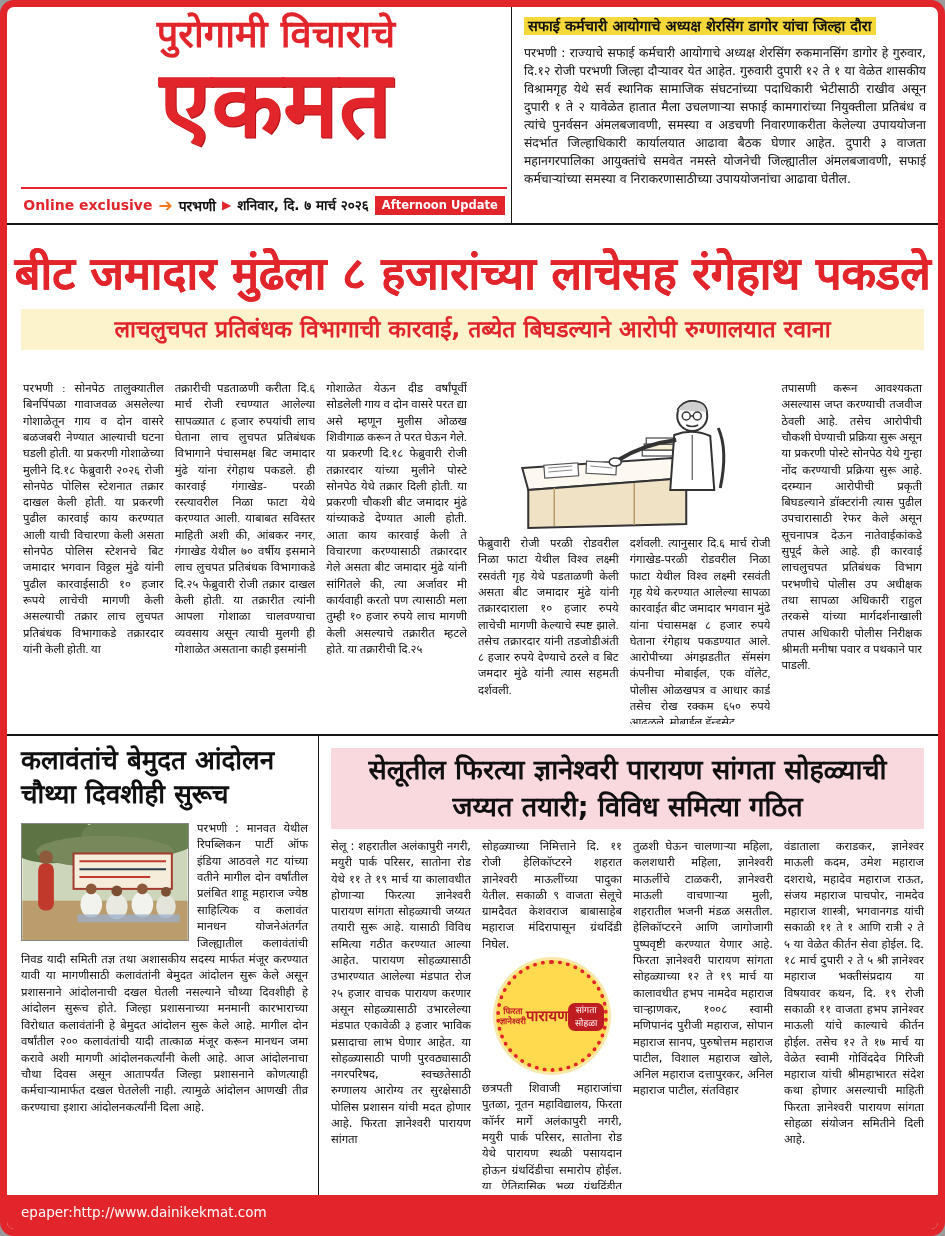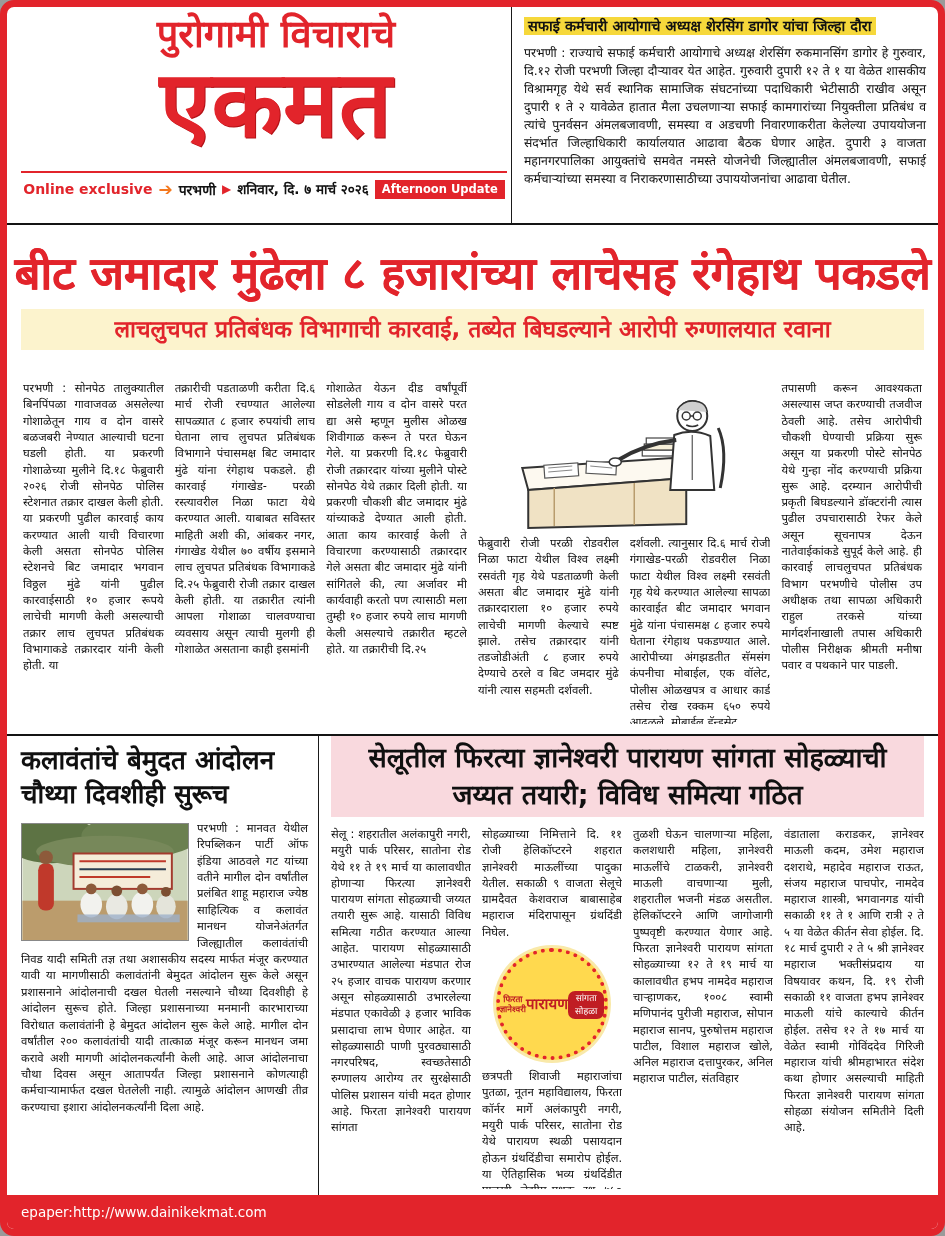--- a/index.html
+++ b/index.html
@@ -10,53 +10,53 @@
     width:945px; height:1236px; margin:0 auto; background:#ffffff;
     border:7px solid #e2242b; border-radius:14px; overflow:hidden;
     display:flex; flex-direction:column; position:relative;
   }
 
   
   .header { display:flex; height:216px; flex-shrink:0; }
   .masthead { width:505px; padding:6px 10px 0 20px; border-right:1.5px solid #1a1a1a; display:flex; flex-direction:column;align-items:center; }
   .tagline { color:#e2242b; font-weight:bold; font-size:38px; line-height:1.15; padding-left:24px; }
   .nameplate { color:#e2242b; font-weight:bold; font-size:92px; line-height:1.05; letter-spacing:1px; padding-left:24px; text-shadow:1px 1px 0 #b31217; }
-  .dateline { margin-top:auto; border-top:2.5px solid #e2242b; padding:6px 2px 24px 2px; display:flex; align-items:center; gap:6px; font-size:13px; white-space:nowrap; }
+  .dateline { margin-top:auto; border-top:2.5px solid #e2242b; padding:6px 2px 8px 2px; display:flex; align-items:center; gap:6px; font-size:13px; white-space:nowrap; }
   .online { color:#e2242b; font-weight:bold; font-size:14px; }
   .arrow-circ { color:#f4791f; font-size:17px; font-weight:bold; }
   .edition { font-weight:bold; color:#111; font-size:14px; }
   .play-tri { color:#e2242b; font-size:12px; }
   .date-txt { color:#111; font-size:13.5px; font-weight:bold; }
   .update-badge { background:#e2242b; color:#fff; font-size:11.5px; padding:2px 7px 3px; margin-left:auto; font-weight:bold; }
 
   .top-story { flex:1; padding:8px 12px 4px 12px; overflow:hidden; }
   .top-story h2 { font-size:14.5px; font-weight:bold; line-height:1.6; display:inline; background:#f6d83b; padding:1px 4px; box-decoration-break:clone; -webkit-box-decoration-break:clone; color:#111; }
   .top-story .tbody { font-size:12.3px; line-height:1.46; text-align:justify; margin-top:7px; color:#111; }
 
   .hrule { border-top:2px solid #141414; flex-shrink:0; }
 
   
   .lead-headline { color:#e2242b; font-weight:bold; font-size:45px; text-align:center; padding:24px 6px 8px; line-height:1.1; flex-shrink:0; text-shadow:0.5px 0 #e2242b; }
   .lead-subhead { color:#e2242b; font-weight:bold; font-size:23px; text-align:center; background:#fcf3cd; margin:2px 14px 28px; padding:7px 4px; line-height:1.2; flex-shrink:0; }
   .lead-cols { display:flex; gap:11px; padding:2px 16px 10px; height:356px; overflow:hidden; flex-shrink:0; }
-  .lcol { flex:1; font-size:11.4px; line-height:1.43; text-align:justify; color:#111; overflow:hidden; }
+  .lcol { flex:1; font-size:11.4px; line-height:1.43; text-align:justify; color:#111; overflow:hidden;font-family:Liberation Serif, serif; }
   .lmid { flex:2.08; display:flex; flex-direction:column; overflow:hidden; }
   .cartoon-box { height:150px; flex-shrink:0; margin-bottom:5px; }
   .cartoon-box svg { width:100%; height:100%; }
   .mid-cols { display:flex; gap:11px; flex:1; overflow:hidden; }
 
   
   .bottom { display:flex; flex:1; overflow:hidden; }
   .artists { width:312px; flex-shrink:0; padding:8px 10px 6px 14px; border-right:1.5px solid #1a1a1a; overflow:hidden; }
   .artists h2 { font-size:26px; line-height:1.3; color:#101010; font-weight:bold; }
   .artists .abody { font-size:11.4px; line-height:1.44; text-align:justify; margin-top:8px; color:#111; }
   .photo-wrap { float:left; width:168px; margin:3px 8px 3px 0; }
   .photo-wrap svg { width:100%; height:118px; display:block; border:1px solid #888; }
 
-  .parayan { flex:1; padding:0 14px 6px 12px; overflow:hidden; display:flex; flex-direction:column; }
+  .parayan { flex:1; padding:12px 14px 6px 12px; overflow:hidden; display:flex; flex-direction:column; }
   .parayan h2 { text-align:center; font-size:27px; line-height:1.35; background:#f9d9de; color:#101010; font-weight:bold; padding:4px 6px; flex-shrink:0; }
   .parayan-cols { display:flex; gap:11px; margin-top:9px; flex:1; overflow:hidden; }
   .pcol { flex:1; font-size:11.4px; line-height:1.43; text-align:justify; color:#111; overflow:hidden; }
 
   .badge { width:112px; height:112px; border-radius:50%; background:#ffd94e; border:4px dotted #e2242b; margin:8px auto; display:flex; align-items:center; justify-content:center; text-align:center; box-shadow:0 0 0 3px #f9e9a9; flex-shrink:0; }
   .badge .b-top { font-size:8.5px; color:#c01d23; font-weight:bold; line-height:1.2; }
   .badge .b-title { font-size:15px; color:#c01d23; font-weight:bold; line-height:1.25; }
   .badge .b-sub { font-size:9px; color:#fff; background:#c01d23; padding:1px 7px 2px; border-radius:7px; margin-top:2px; }
 
   

